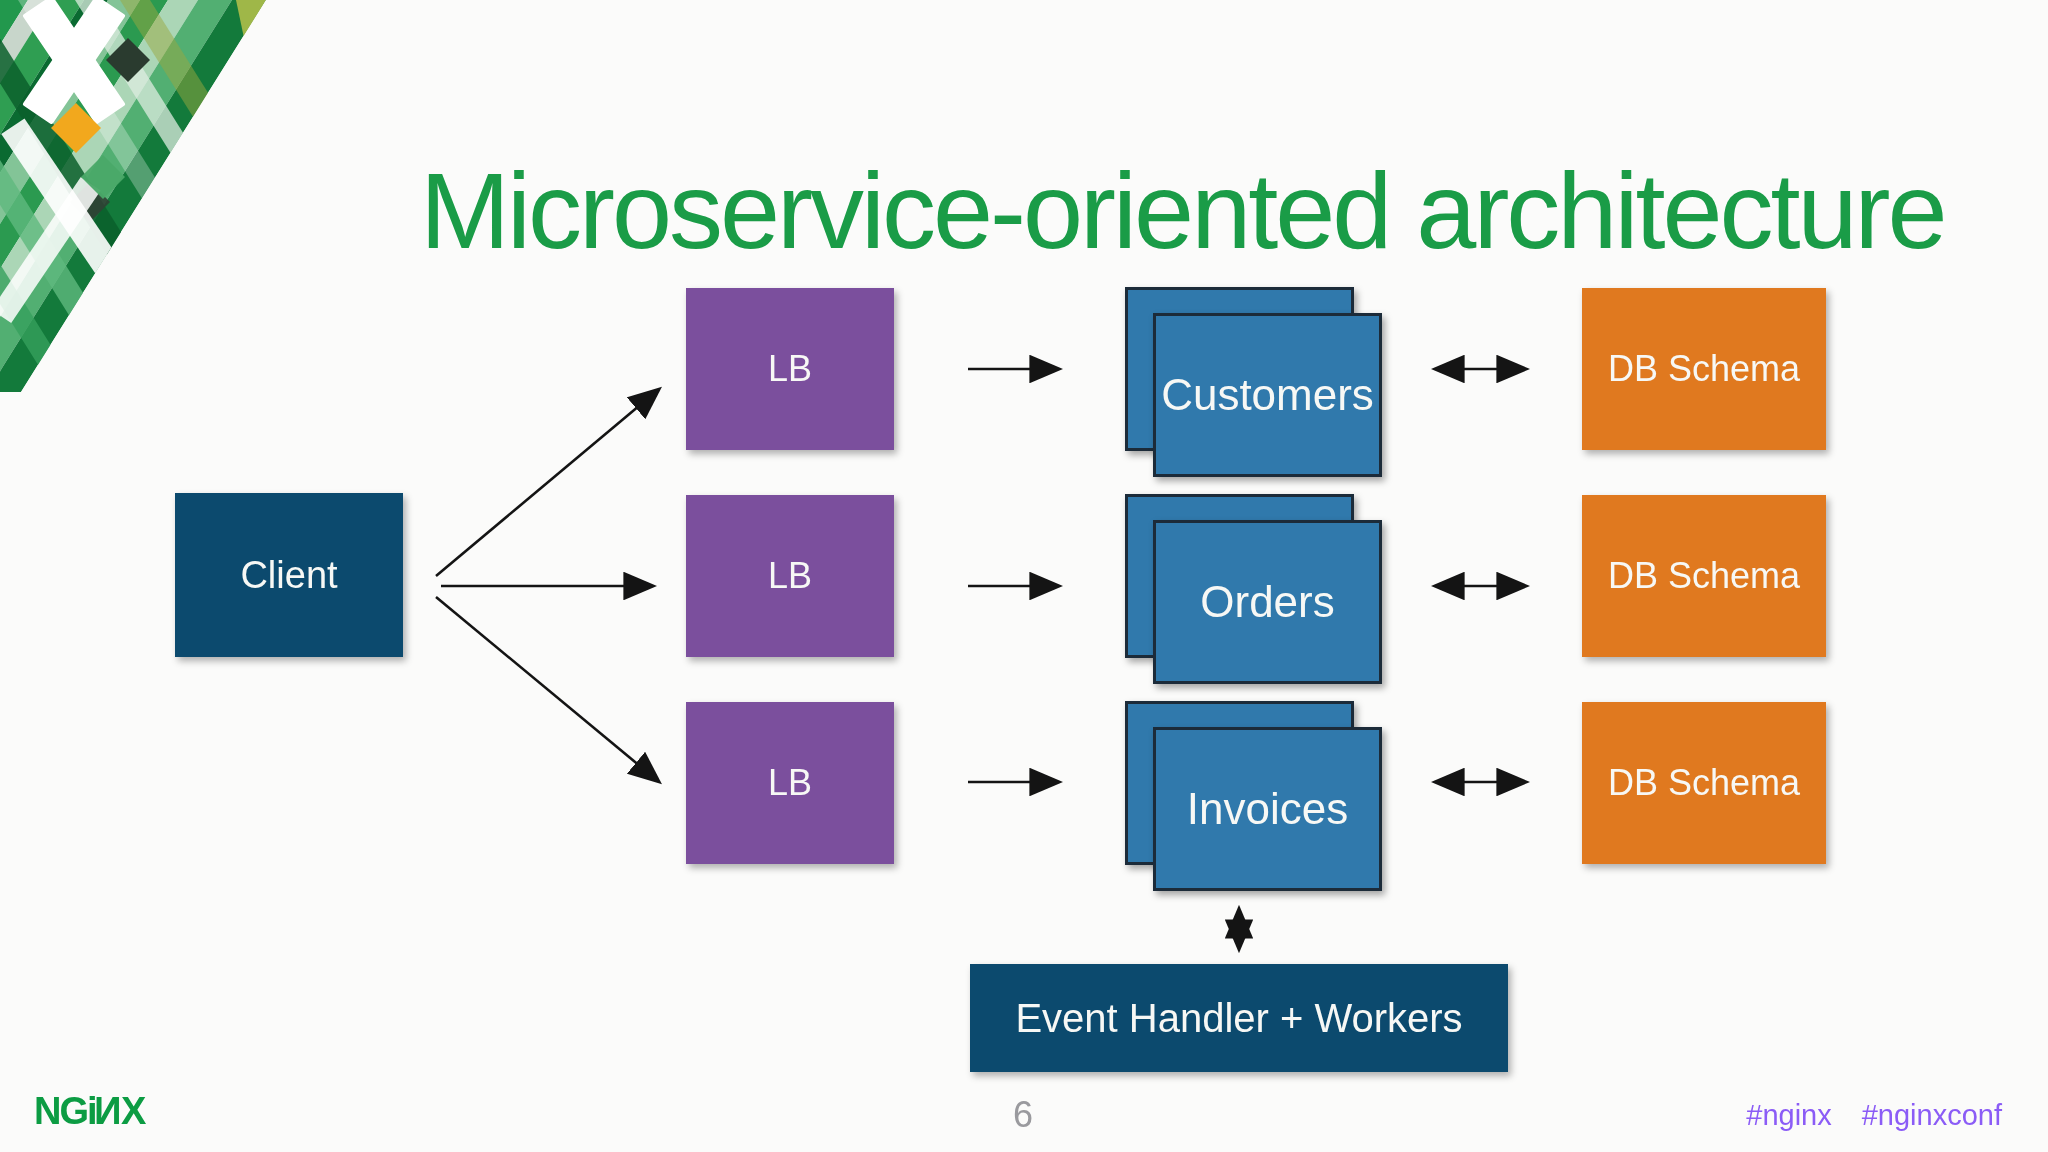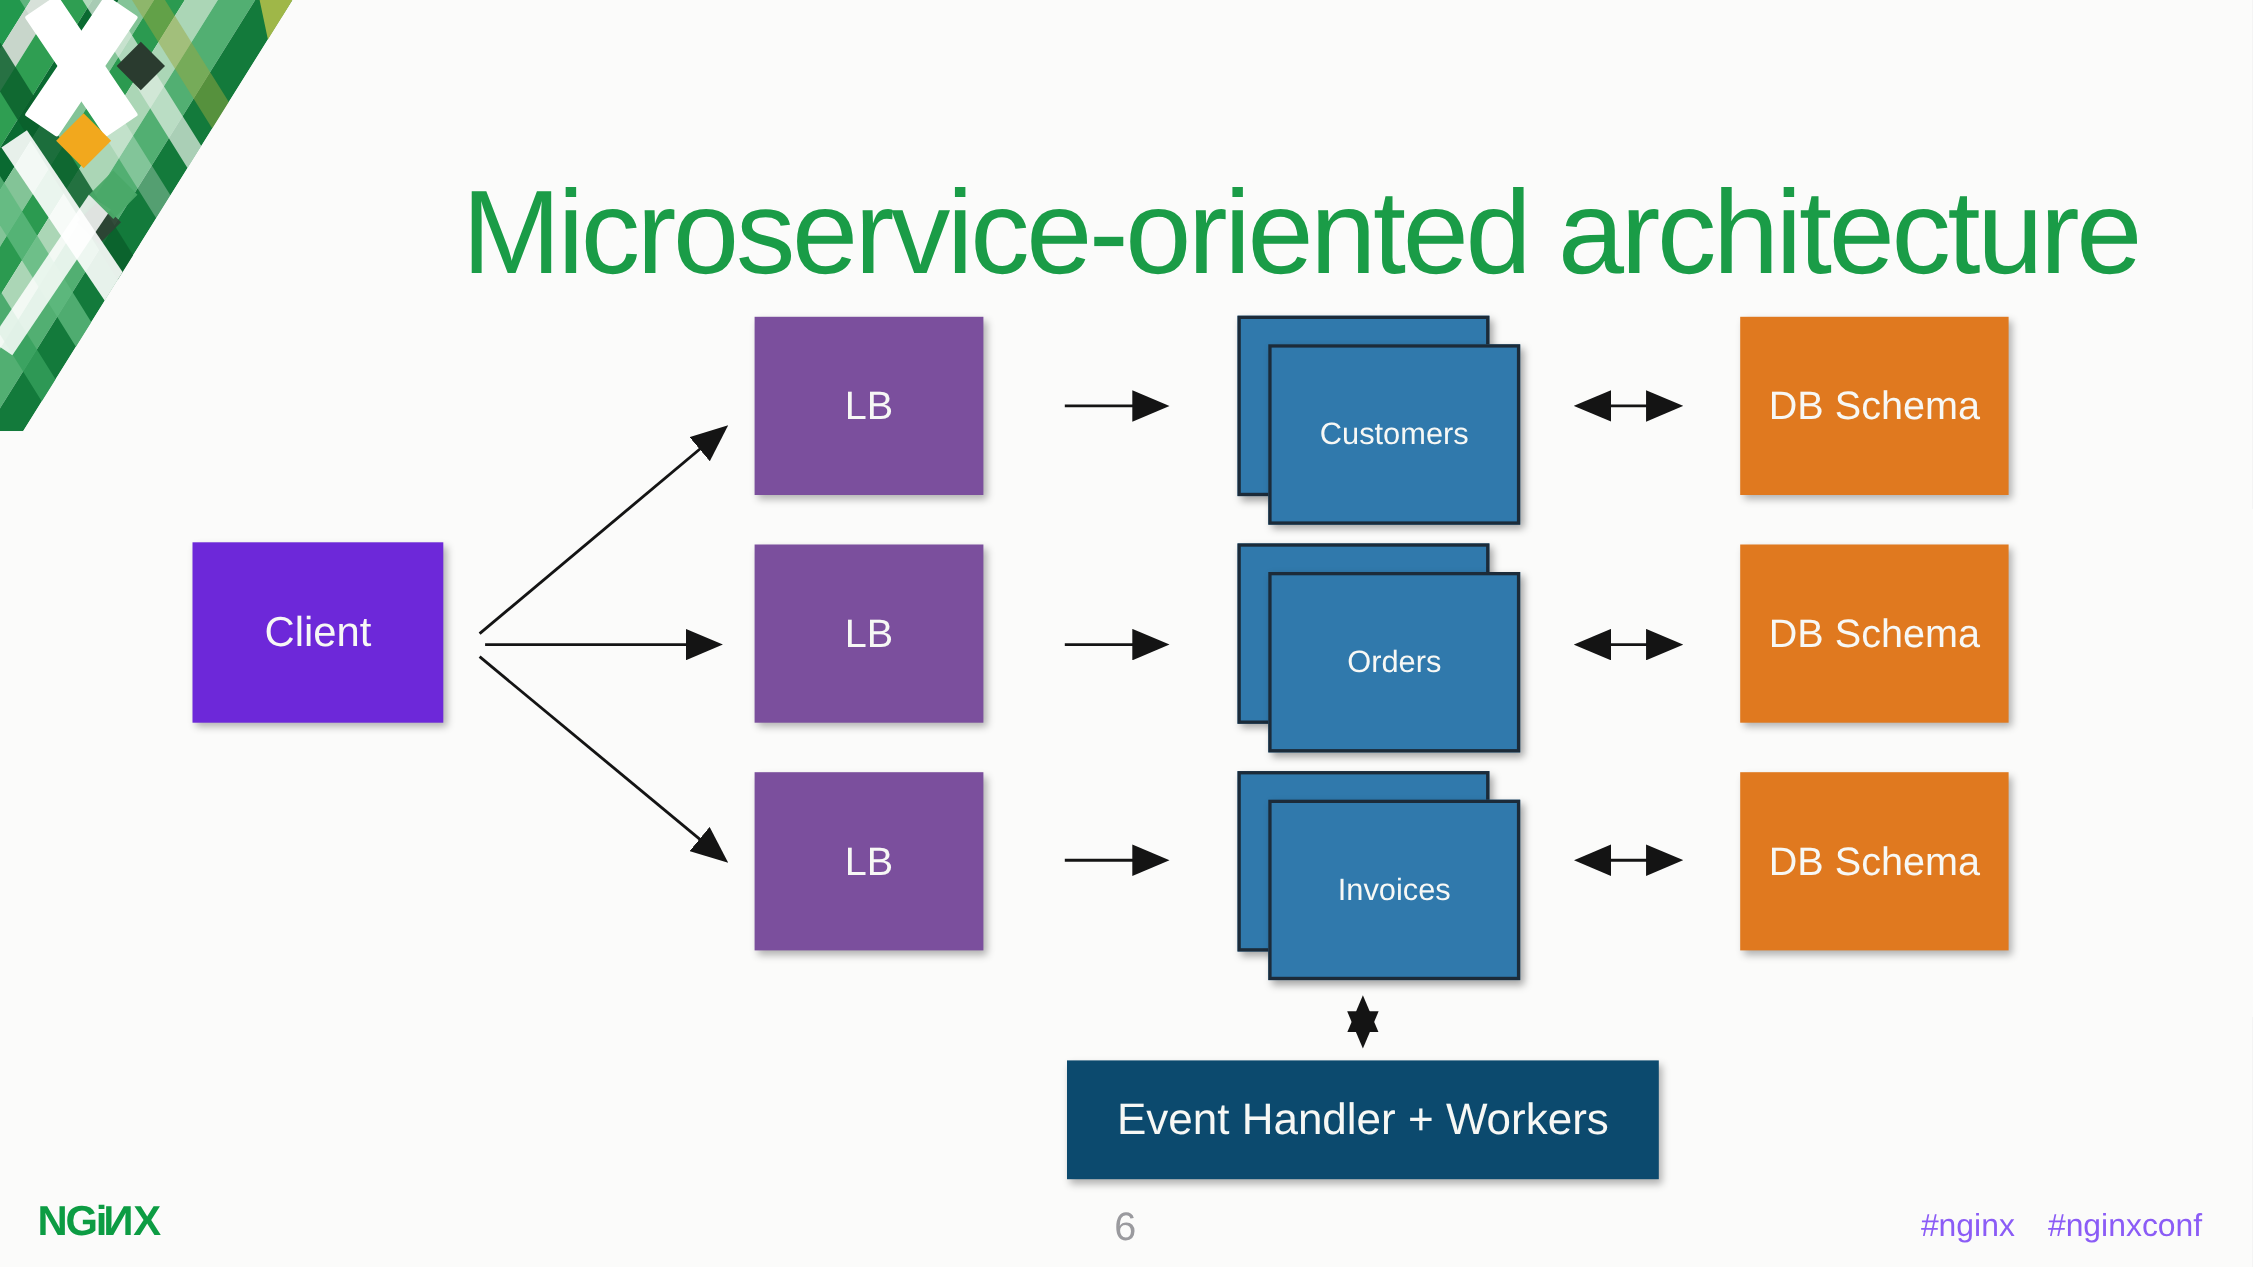--- a/index.html
+++ b/index.html
@@ -14,31 +14,31 @@
   .title{
     position:absolute;left:420px;top:148px;
     font-size:108px;font-weight:300;letter-spacing:-3px;
     color:#1a9c47;white-space:nowrap;
   }
   .box{
     position:absolute;display:flex;align-items:center;justify-content:center;
     color:#f7f8f5;font-weight:300;
     box-shadow:3px 4px 7px rgba(0,0,0,0.30);
   }
-  .client{left:175px;top:493px;width:228px;height:164px;background:#6d28d9;font-size:38px;}
+  .client{left:175px;top:493px;width:228px;height:164px;background:#0c4a6e;font-size:38px;}
   .lb{left:686px;width:208px;height:162px;background:#7b4f9d;font-size:36px;}
   .lb1{top:288px;} .lb2{top:495px;} .lb3{top:702px;}
   .stack{position:absolute;left:1125px;width:258px;height:191px;}
   .st1{top:287px;} .st2{top:494px;} .st3{top:701px;}
   .svc{
     position:absolute;width:229px;height:164px;background:#3079ac;
     border:3px solid #1c2b39;box-sizing:border-box;
     box-shadow:3px 4px 7px rgba(0,0,0,0.35);
     display:flex;align-items:center;justify-content:center;
-    color:#f7f8f5;font-size:28px;font-weight:300;text-align:right;
+    color:#f7f8f5;font-size:44px;font-weight:300;text-align:right;
   }
   .svc.back{left:0;top:0;}
   .svc.front{left:28px;top:26px;}
   .db{left:1582px;width:244px;height:162px;background:#e0791f;font-size:36px;}
   .db1{top:288px;} .db2{top:495px;} .db3{top:702px;}
   .event{left:970px;top:964px;width:538px;height:108px;background:#0c4a6e;font-size:40px;}
   .connectors{position:absolute;left:0;top:0;pointer-events:none;}
   .connectors line{stroke:#141414;stroke-width:2.6px;}
   .footer-logo{
     position:absolute;left:34px;top:1090px;

